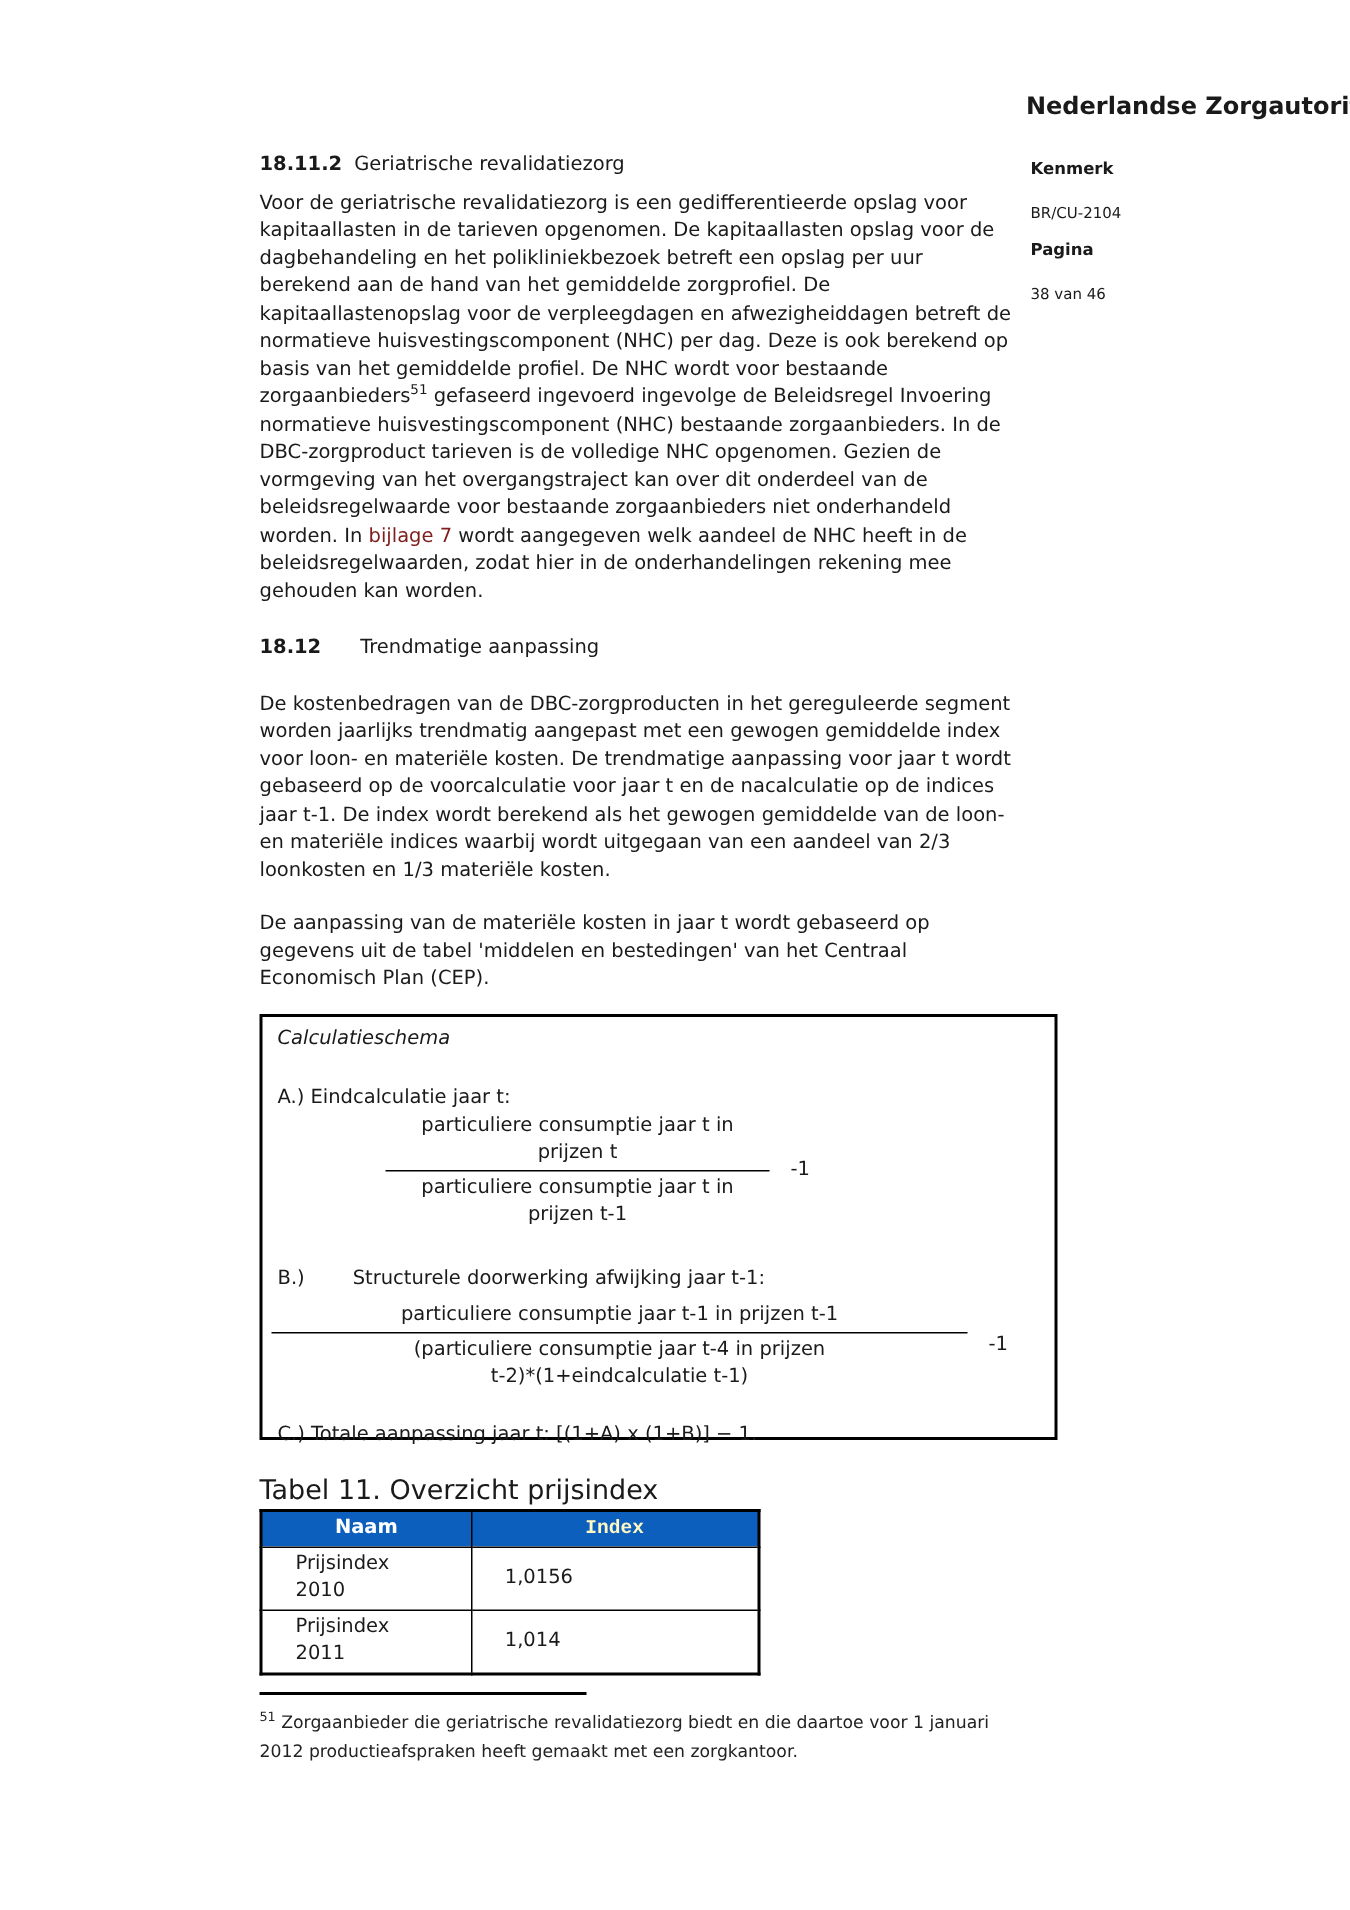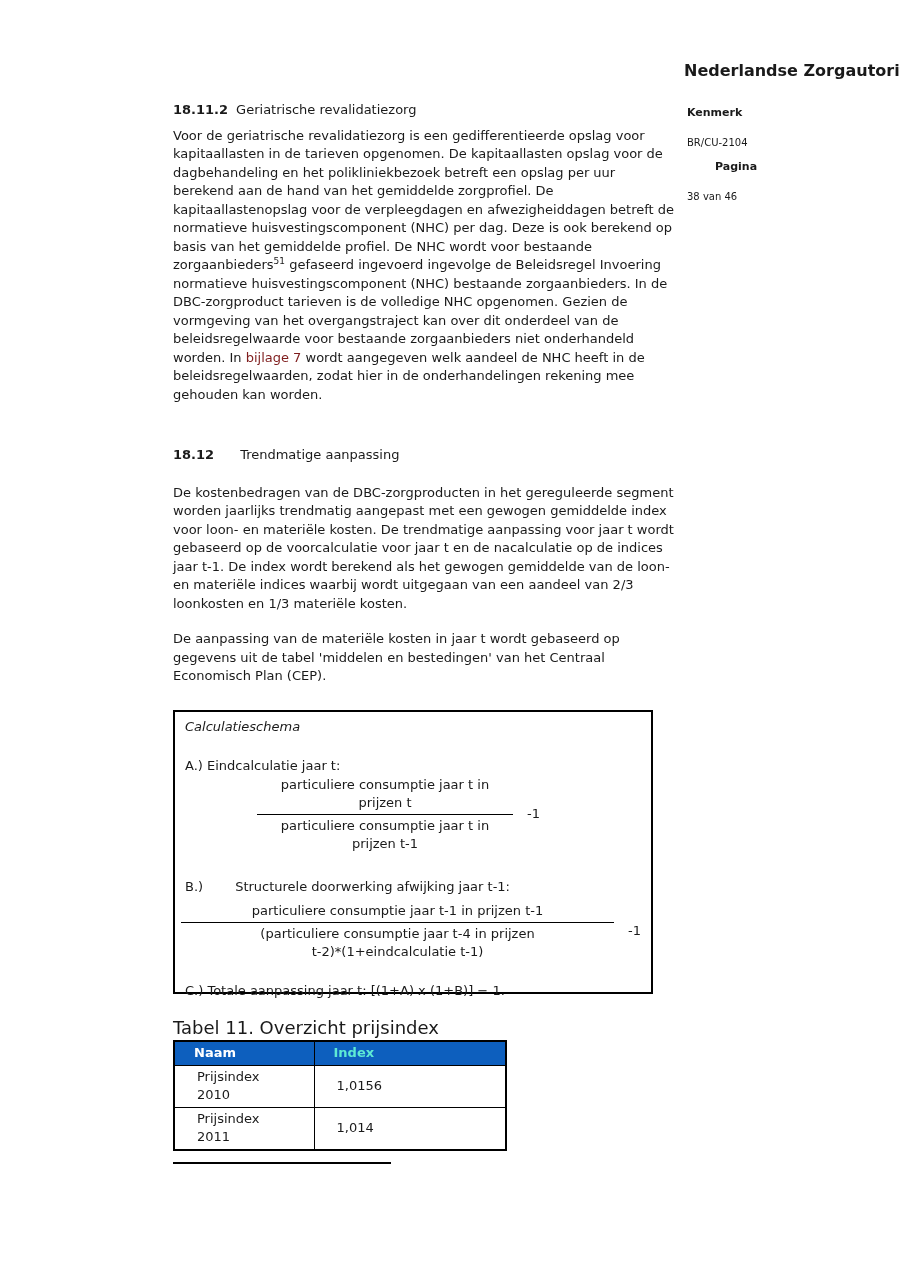--- a/index.html
+++ b/index.html
@@ -11,37 +11,37 @@
     color: #1a1a1a;
     overflow: hidden;
   }
   .org {
     position: absolute; left: 684px; top: 61px;
     font-size: 16px; font-weight: bold; white-space: nowrap;
   }
   .meta { position: absolute; left: 687px; top: 106px; font-size: 12px; }
   .meta-label { font-weight: bold; font-size: 11px; }
   .meta-value { font-size: 10px; margin-top: 18px; }
-  .meta-gap { margin-top: 12px; margin-left: 28px; }
+  .meta-gap { margin-top: 12px; }
 
   .content { position: absolute; left: 173px; top: 101px; width: 507px; font-size: 13px; line-height: 18.5px; }
 
   .h-sub .sec-num { font-weight: bold; margin-right: 8px; }
   .h-sub .sec-title { }
   .para { margin-top: 7px; text-align: left; }
   sup.fnref { font-size: 9px; vertical-align: super; line-height: 0; }
   .doclink { color: #7f1d1d; cursor: pointer; }
 
-  .h-main { margin-top: 42px; margin-bottom: 19px; }
+  .h-main { margin-top: 19px; margin-bottom: 19px; }
   .h-main .sec-num { font-weight: bold; margin-right: 26px; }
   .para-block { margin-top: 17px; }
 
   .schema-box {
-    margin-top: 24px;
-    width: 480px; height: 284px;
+    margin-top: 13px;
+    width: 532px; height: 284px;
     border: 2px solid #000;
     padding: 6px 10px;
     font-size: 13px; line-height: 18px;
   }
   .schema-title { font-style: italic; }
   .schema-a-label { margin-top: 21px; }
   .frac-row { display: flex; align-items: center; }
   .frac-row-a { margin-top: 1px; margin-left: 72px; }
   .frac { text-align: center; }
   .frac .num { border-bottom: 1.5px solid #000; padding-bottom: 2px; }
@@ -50,21 +50,21 @@
   .suffix { margin-left: 14px; }
   .schema-b-label { margin-top: 25px; }
   .schema-b-label .b-prefix { margin-right: 32px; }
   .frac-row-b { margin-top: 6px; margin-left: -4px; }
   .frac-b { width: 464px; }
   .schema-c-label { margin-top: 21px; }
 
   .table-caption { margin-top: 25px; font-size: 18px; }
   table.prijsindex { border-collapse: collapse; margin-top: 3px; border: 2px solid #000; }
   table.prijsindex th {
-    font-size: 13px; font-weight: bold; text-align: left;
+    font-size: 13px; font-weight: bold; text-align: center;
     padding: 2px 19px; height: 21px; border: 1px solid #000;
   }
   table.prijsindex td {
     font-size: 13px; padding: 2px 22px; height: 21px;
     border: 1px solid #000; background: #fff;
   }
   .col-naam { width: 140px; }
   .col-index { width: 192px; }
 
   .footnote-area { margin-top: 11px; }
@@ -123,32 +123,33 @@
     </div>
 
     <div class="schema-c-label">C.) Totale aanpassing jaar t: [(1+A) x (1+B)] − 1.</div>
   </div>
 
   <div class="table-caption">Tabel 11. Overzicht prijsindex</div>
   <table class="prijsindex">
     <thead>
       <tr>
         <th class="col-naam" style="background-color: rgb(13, 95, 190); color: rgb(255, 255, 255);">Naam</th>
-        <th class="col-index" style="background-color: rgb(13, 95, 190); color: #5eead4;">Index</th>
+        <th class="col-index" style="background-color: rgb(13, 95, 190); color: #fef9c3; font-family: Liberation Mono, monospace;">Index</th>
       </tr>
     </thead>
     <tbody>
       <tr>
         <td>Prijsindex 2010</td>
         <td>1,0156</td>
       </tr>
       <tr>
         <td>Prijsindex 2011</td>
         <td>1,014</td>
       </tr>
     </tbody>
   </table>
 
   <div class="footnote-area">
     <div class="fn-rule"></div>
+    <p class="fn-text"><sup>51</sup> <span>Zorgaanbieder die geriatrische revalidatiezorg biedt en die daartoe voor 1 januari 2012 productieafspraken heeft gemaakt met een zorgkantoor.</span></p>
   </div>
 
 </div>
 
 </body></html>

